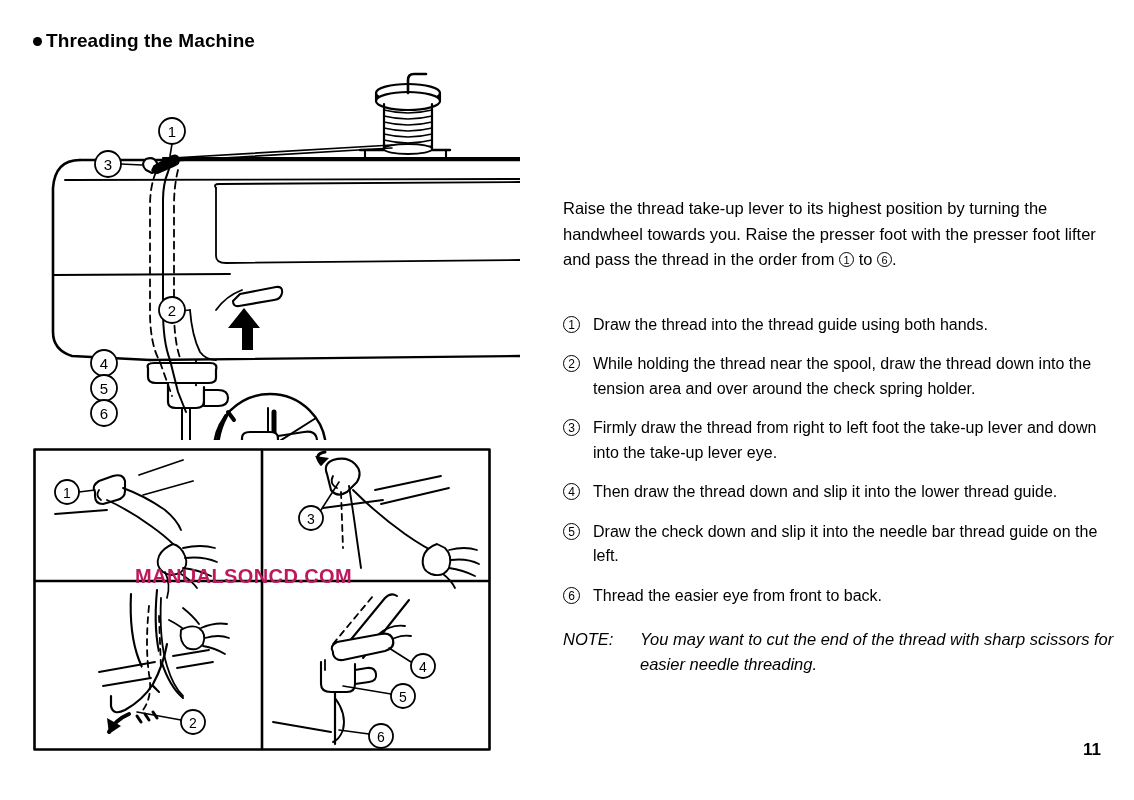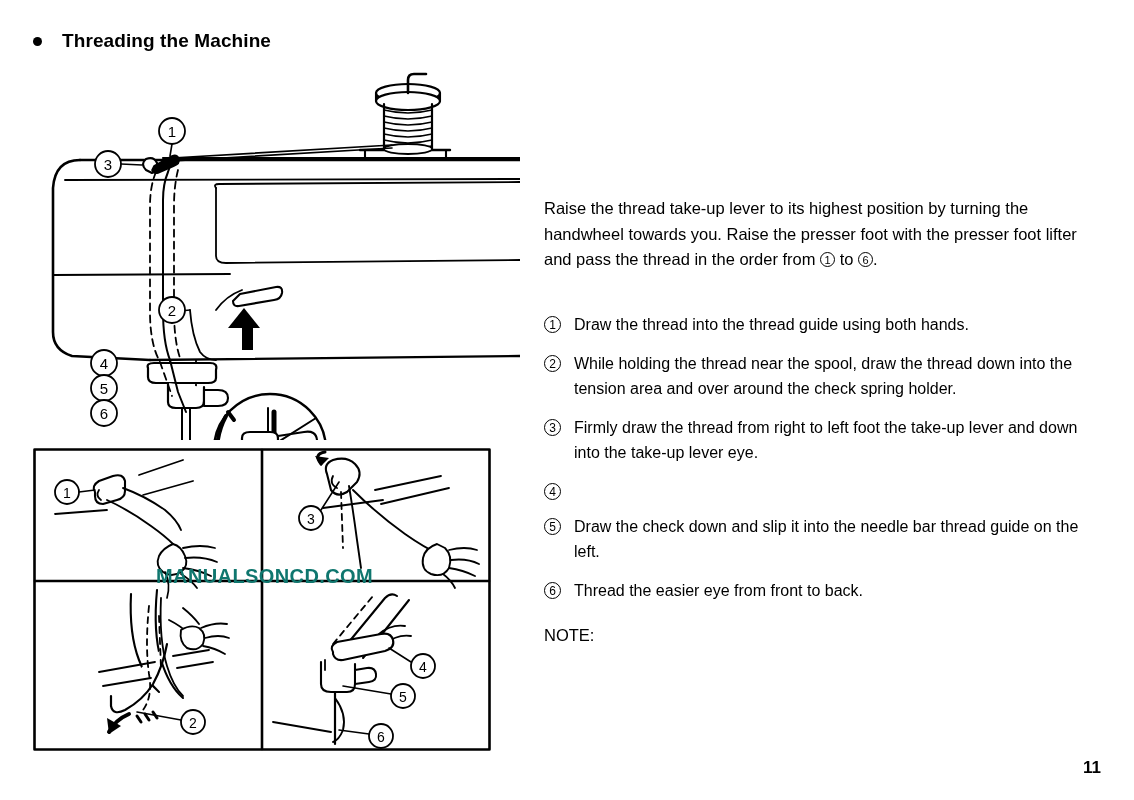--- a/index.html
+++ b/index.html
@@ -17,21 +17,21 @@
     color: #000000;
   }
 
   
   #page-heading {
     position: absolute;
     left: 33px;
     top: 30px;
     display: flex;
     align-items: center;
-    gap: 20px;
+    gap: 4px;
   }
   #page-heading .bullet {
     width: 9px;
     height: 9px;
     border-radius: 50%;
     background: #000;
     display: inline-block;
   }
   #page-heading .heading-text {
     font-size: 19px;
@@ -53,34 +53,34 @@
     left: 33px;
     top: 448px;
     width: 458px;
     height: 303px;
   }
   #main-illustration svg, #panel-grid svg { display: block; }
 
   
   #watermark {
     position: absolute;
-    left: 156px;
+    left: 135px;
     top: 565px;
     font-size: 20px;
     font-weight: bold;
     letter-spacing: 0.4px;
-    color: #0f766e;
+    color: #be185d;
     white-space: nowrap;
     pointer-events: none;
   }
 
   
   #instructions {
     position: absolute;
-    left: 544px;
+    left: 563px;
     top: 196px;
     width: 562px;
   }
   #intro-paragraph {
     font-size: 16.5px;
     line-height: 25.5px;
     text-align: left;
     margin: 0 0 40px 0;
   }
   .circ {
@@ -119,37 +119,38 @@
     box-sizing: border-box;
   }
   #steps-list .step-text {
     font-size: 16px;
     line-height: 24.5px;
   }
   #note-block {
     display: flex;
     align-items: flex-start;
     margin-top: 19px;
+    font-style: italic;
   }
   #note-block .note-label {
     flex: 0 0 auto;
     font-size: 16.5px;
     line-height: 24.5px;
     width: 77px;
   }
   #note-block .note-text {
     font-size: 16.5px;
     line-height: 24.5px;
   }
 
   
   #page-number {
     position: absolute;
     right: 33px;
-    bottom: 22px;
+    bottom: 40px;
     font-size: 17px;
     font-weight: bold;
   }
 </style>
 </head>
 <body>
 
 <div id="page-heading">
   <span class="bullet"></span>
   <span class="heading-text">Threading the Machine</span>
@@ -432,29 +433,31 @@
     <li>
       <span class="step-marker">2</span>
       <span class="step-text">While holding the thread near the spool, draw the thread down into the tension area and over around the check spring holder.</span>
     </li>
     <li>
       <span class="step-marker">3</span>
       <span class="step-text">Firmly draw the thread from right to left foot the take-up lever and down into the take-up lever eye.</span>
     </li>
     <li>
       <span class="step-marker">4</span>
+      <span class="step-text">Then draw the thread down and slip it into the lower thread guide.</span>
     </li>
     <li>
       <span class="step-marker">5</span>
       <span class="step-text">Draw the check down and slip it into the needle bar thread guide on the left.</span>
     </li>
     <li>
       <span class="step-marker">6</span>
       <span class="step-text">Thread the easier eye from front to back.</span>
     </li>
   </ul>
 
   <div id="note-block">
     <span class="note-label">NOTE:</span>
+    <span class="note-text">You may want to cut the end of the thread with sharp scissors for easier needle threading.</span>
   </div>
 </div>
 
 <div id="page-number">11</div>
 
 </body></html>

